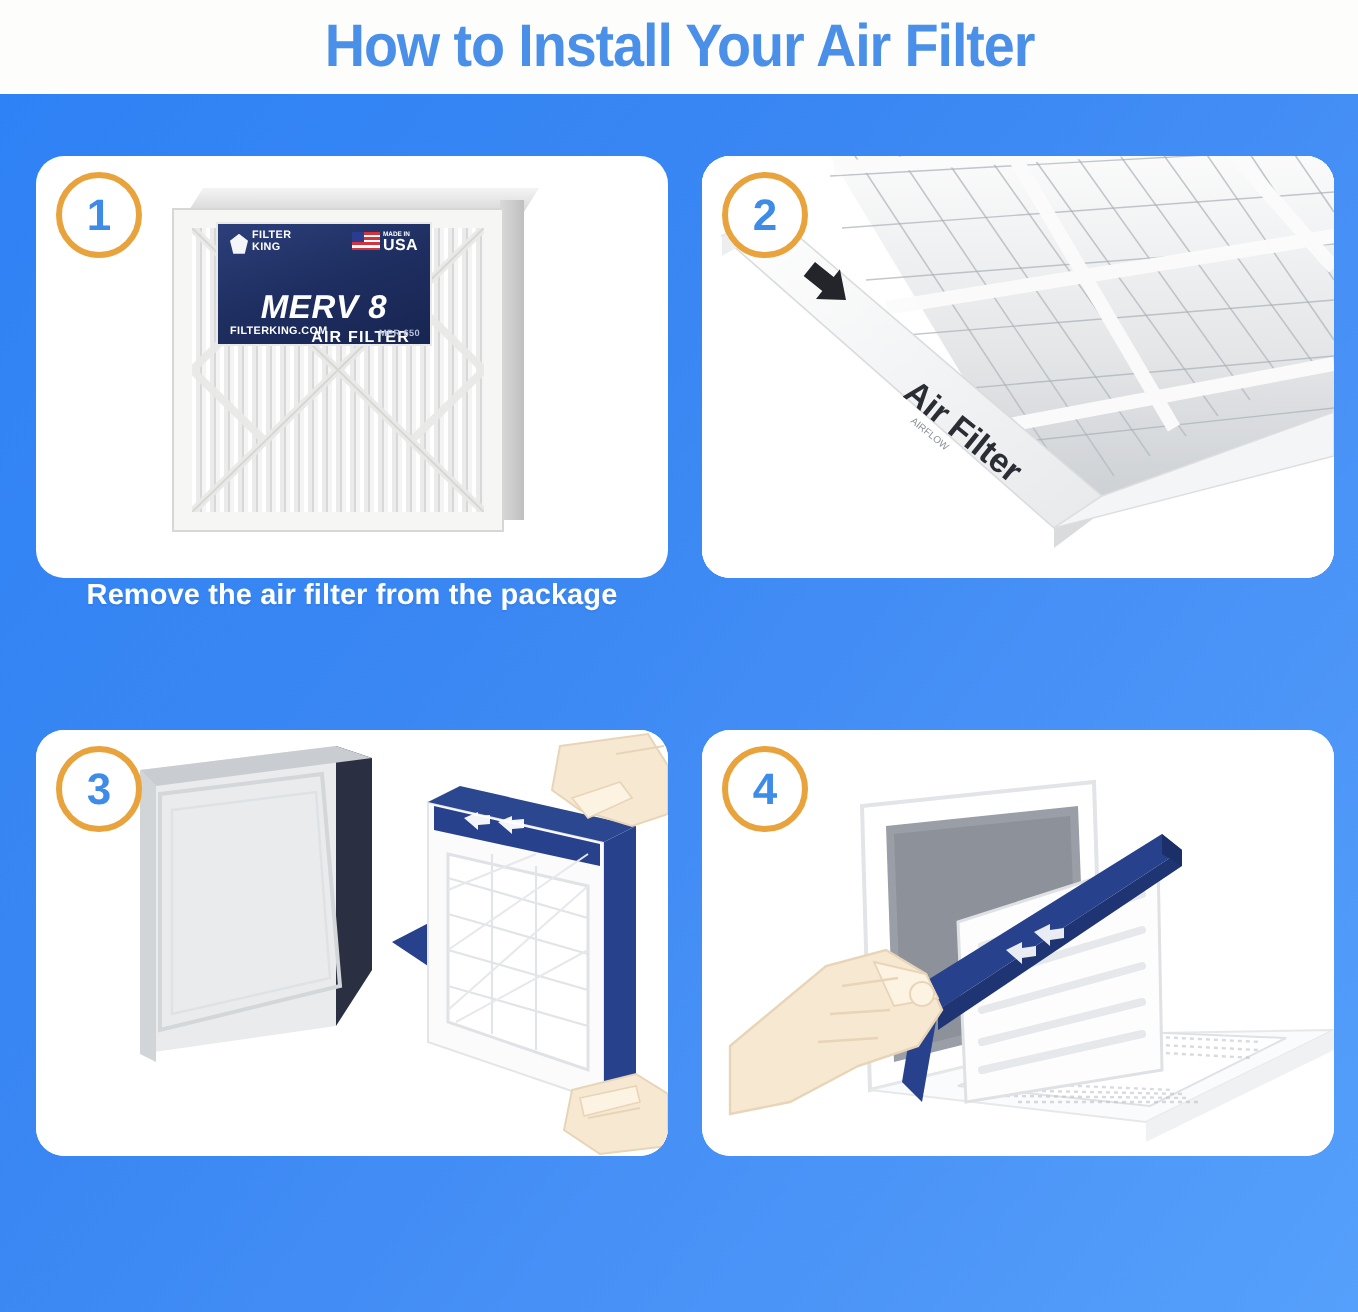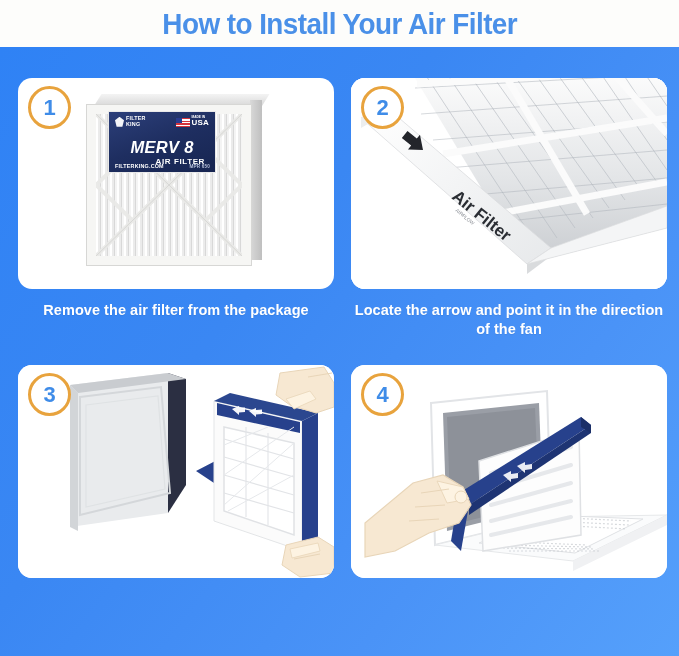--- a/index.html
+++ b/index.html
@@ -76,21 +76,20 @@
     z-index: 9;
   }
   .badge-num {
     font-size: 22px;
     font-weight: 700;
     color: #3f8ce8;
     line-height: 1;
   }
 
   .caption {
-    margin-top: 12px;
     width: 316px;
     text-align: center;
     color: #ffffff;
     font-size: 14.5px;
     font-weight: 700;
     line-height: 1.32;
     letter-spacing: 0.05px;
     text-shadow: 0 1px 1px rgba(0,0,0,.07);
   }
 
@@ -154,36 +153,36 @@
   .lbl-brand-mark {
     width: 9px; height: 10px;
     background: #ffffff;
     clip-path: polygon(50% 0%, 100% 35%, 82% 100%, 18% 100%, 0% 35%);
     opacity: .95;
   }
   .lbl-brand-text {
     font-size: 5.4px; font-weight: 700; color: #ffffff;
     line-height: 1.08; letter-spacing: .2px;
   }
-  .lbl-usa { display: flex; align-items: flex-end; gap: 2px; }
+  .lbl-usa { display: flex; align-items: flex-start; gap: 2px; }
   .lbl-flag {
     width: 14px; height: 9px;
     background:
       repeating-linear-gradient(180deg,#d5333c 0 1.3px,#ffffff 1.3px 2.6px);
     position: relative;
   }
   .lbl-flag::after {
     content:""; position:absolute; left:0; top:0;
     width: 6px; height: 5px; background:#2a3c8f;
   }
   .lbl-usa-text { line-height: 1; text-align: left; }
   .lbl-madein { font-size: 3.2px; color:#ffffff; font-weight:700; display:block; }
   .lbl-usa-big { font-size: 8px; color:#ffffff; font-weight:700; display:block; letter-spacing:.2px; }
   .lbl-merv {
-    margin-top: 11px;
+    margin-top: 18px;
     font-size: 16.5px; font-weight: 700; font-style: italic;
     color: #ffffff; text-align: center; letter-spacing: .3px;
     line-height: 1;
   }
   .lbl-af {
     margin-top: 2px;
     font-size: 8px; font-weight: 700; color: #ffffff;
     text-align: right; letter-spacing: .6px; padding-right: 4px;
   }
   .lbl-bottom {
@@ -329,21 +328,20 @@
 
             <text x="100" y="120" transform="rotate(39 100 120)" font-family="Liberation Sans, sans-serif" font-size="17" font-weight="700" fill="#2a2d33">Air Filter</text>
             <text x="104" y="133" transform="rotate(39 104 133)" font-family="Liberation Sans, sans-serif" font-size="5" fill="#8c9097">AIRFLOW</text>
           </svg>
         </div>
 
         <div class="badge">
           <span class="badge-num">2</span>
         </div>
       </div>
-      <div class="caption">Locate the arrow and point it in the direction of the fan</div>
     </div>
 
     <div class="step step-3">
       <div class="card">
 
         <div class="art">
           <svg class="illus" viewBox="0 0 316 213" preserveAspectRatio="none">
             <rect x="0" y="0" width="316" height="213" fill="#ffffff"></rect>
 
             <g>

